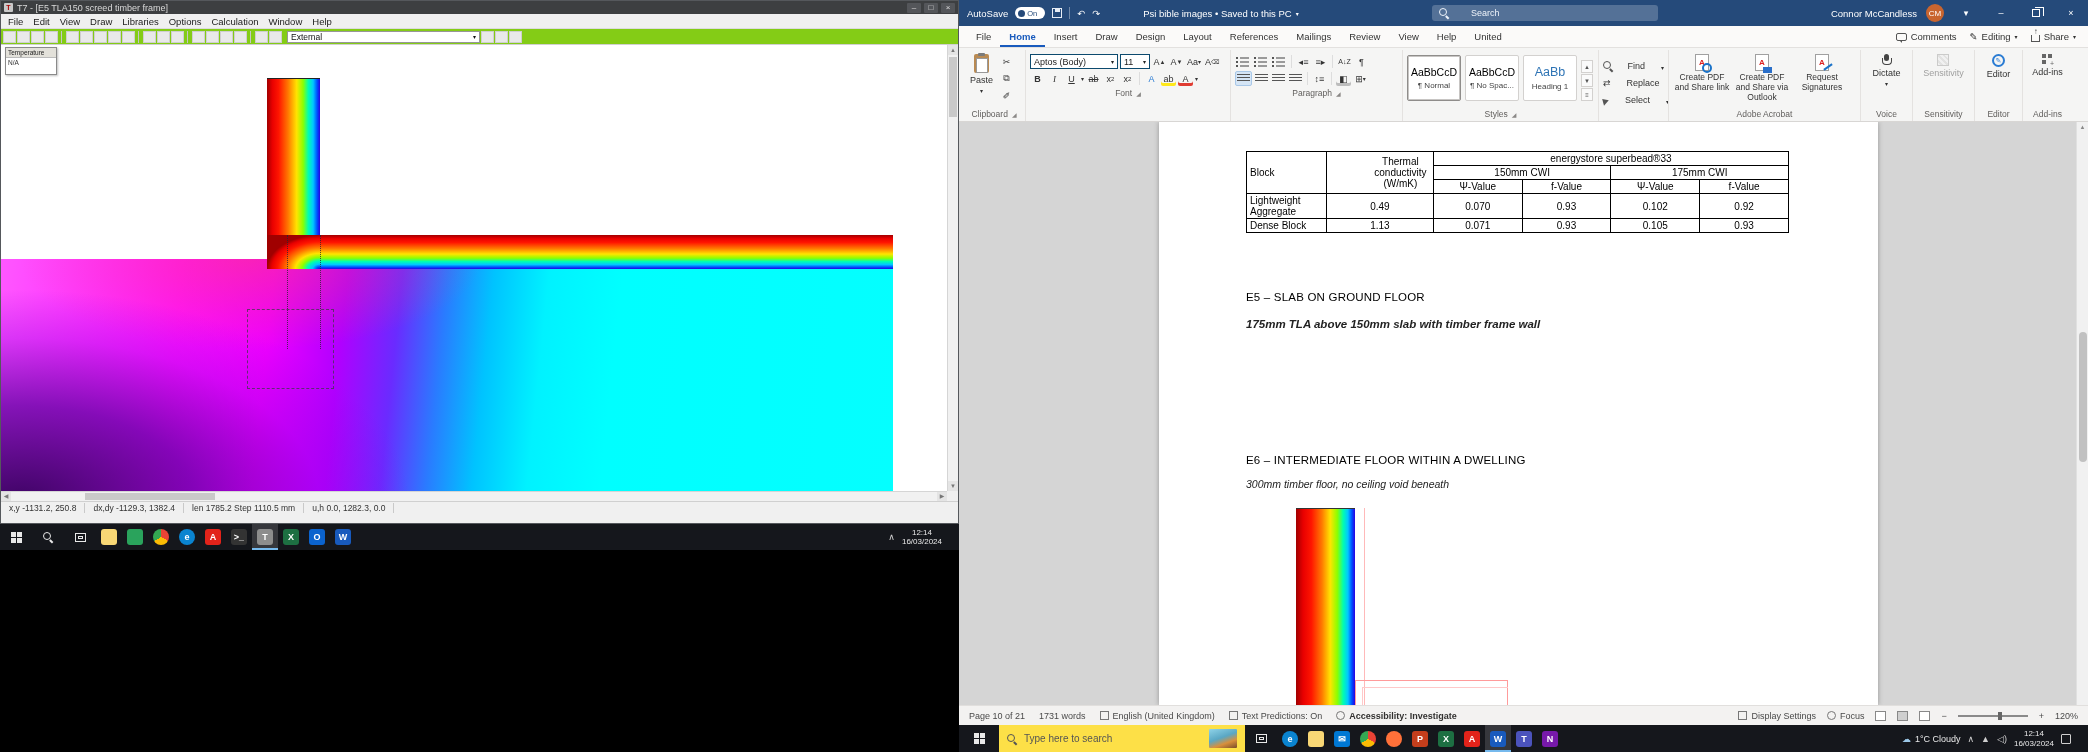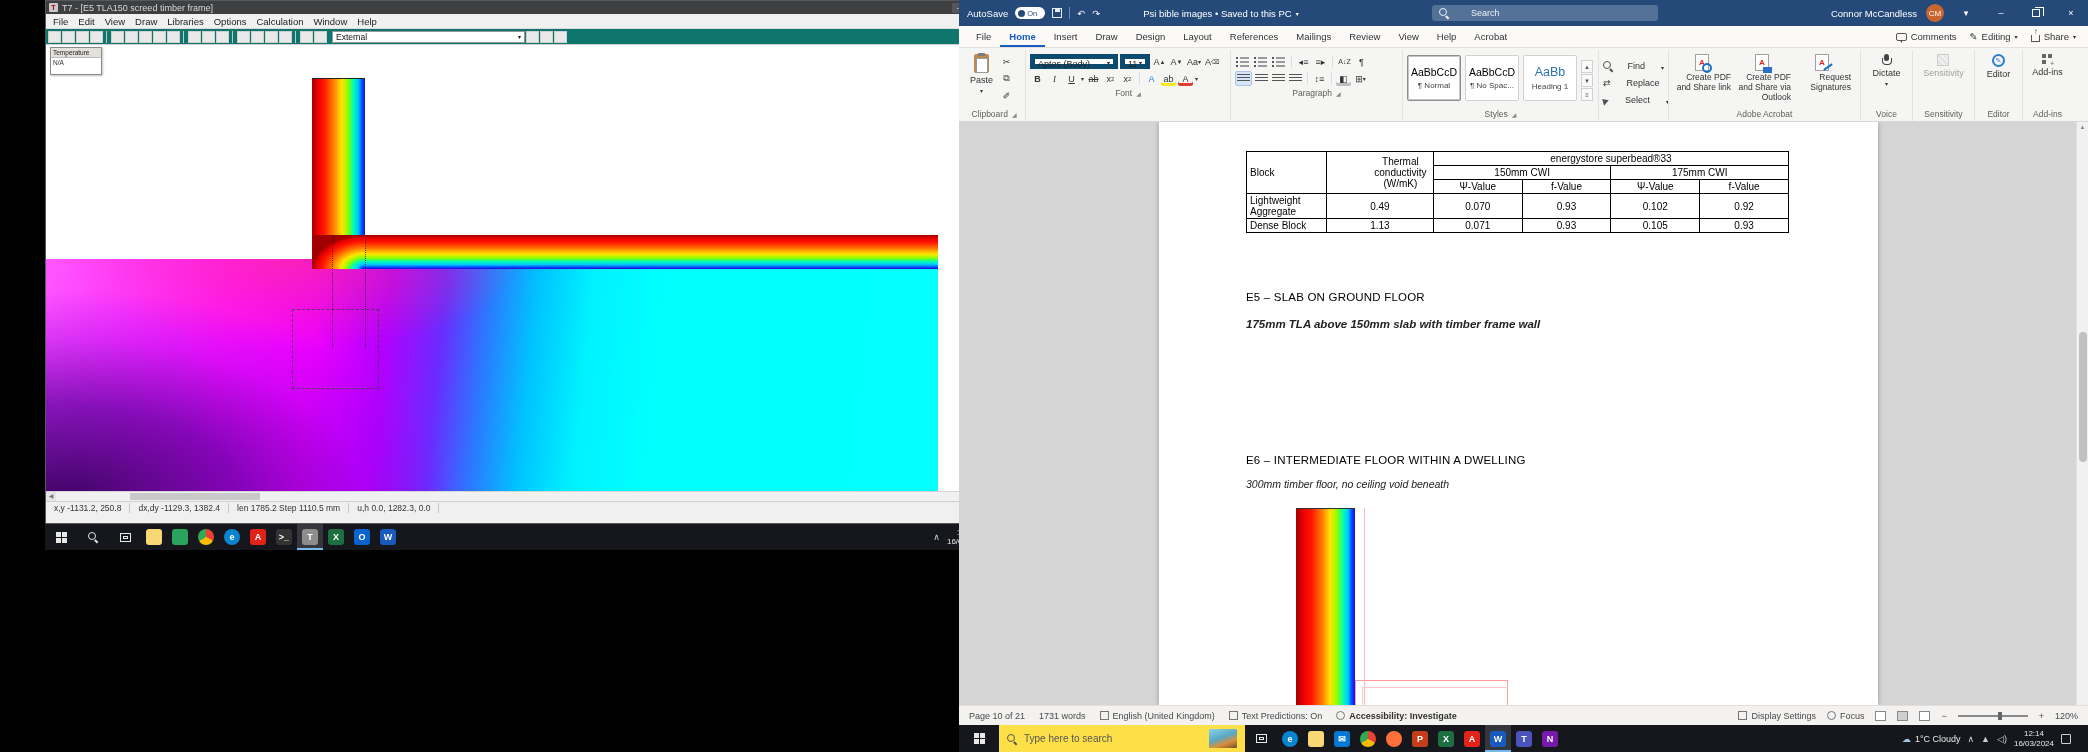--- a/index.html
+++ b/index.html
@@ -1,29 +1,29 @@
 <!DOCTYPE html>
 <html><head>
 <meta charset="utf-8">
 <style>
   html,body{margin:0;padding:0;background:#000;}
   *{box-sizing:border-box;}
   #screen{position:relative;width:2088px;height:752px;background:#000;overflow:hidden;
           font-family:"Liberation Sans",sans-serif;color:#222;}
 
   
-  #monitor-left{position:absolute;left:0;top:0;width:959px;height:568px;background:#000;margin-left:45px;}
+  #monitor-left{position:absolute;left:0;top:0;width:959px;height:568px;background:#000;}
   .tw{position:absolute;left:0;top:0;width:959px;height:524px;background:#f0f0f0;border:1px solid #55585c;}
   .tw-title{height:13px;background:#3d3f41;color:#d9d9d9;font-size:9px;display:flex;align-items:center;gap:4px;padding:0 3px;}
   .tw-appico{width:9px;height:9px;background:#c9c9c9;color:#a00;font-size:7px;line-height:9px;text-align:center;font-weight:bold;border-radius:1px;}
   .tw-controls{margin-left:auto;display:flex;gap:3px;}
   .tw-controls span{width:14px;height:10px;font-size:8px;line-height:9px;text-align:center;color:#ddd;background:#54565a;border-radius:1px;}
   .tw-menu{height:15px;display:flex;align-items:center;font-size:9.5px;background:#f0f0f0;border-bottom:1px solid #dcdcdc;padding-left:2px;}
   .tw-menu span{padding:0 5px;}
-  .tw-tools{height:16px;display:flex;align-items:center;gap:1px;background:#0f766e;border-bottom:1px solid #d0d0d0;padding:0 2px;}
+  .tw-tools{height:16px;display:flex;align-items:center;gap:1px;background:#84cc16;border-bottom:1px solid #d0d0d0;padding:0 2px;}
   .tt{width:13px;height:12px;background:#e9e9e9;border:1px solid #cfcfcf;color:#8a8a8a;font-size:7px;display:flex;align-items:center;justify-content:center;}
   .tt-sep{width:2px;height:12px;border-left:1px solid #c6c6c6;margin:0 2px;}
   .tw-combo{width:193px;height:12px;background:#fff;border:1px solid #979797;font-size:8.5px;display:flex;align-items:center;justify-content:space-between;padding:0 3px;margin-left:4px;color:#111;}
   .tw-canvas{position:absolute;left:0;top:44px;width:946px;height:446px;background:#fff;overflow:hidden;}
   .soil{position:absolute;left:0;top:214px;width:892px;height:232px;
     background:
       radial-gradient(ellipse 500px 270px at 2% 104%, rgba(52,0,92,.95) 0%, rgba(92,0,160,.75) 35%, rgba(150,0,230,.35) 60%, rgba(150,0,230,0) 78%),
       radial-gradient(ellipse 330px 130px at 28% 0%, rgba(255,60,120,.5) 0%, rgba(255,60,120,0) 70%),
       linear-gradient(96deg,#ff57ff 0%,#ff12ff 20%,#ee00ff 30%,#b100ff 38%,#6a2bff 44%,#2a7bff 49%,#00c3ff 54%,#00f2ff 60%,#00ffff 68%,#04ffff 100%);}
   .wallband{position:absolute;left:266px;top:33px;width:53px;height:157px;border-top:1px solid #222;
@@ -105,39 +105,39 @@
   .launcher{font-size:6px;color:#8a8886;}
   .bigbtn{display:flex;flex-direction:column;align-items:center;gap:2px;padding:3px 3px 0;font-size:9px;color:#333;text-align:center;}
   .ic-clip{width:15px;height:19px;background:#b98a52;border-radius:2px;position:relative;}
   .ic-clip::before{content:"";position:absolute;left:2px;top:4px;width:10px;height:13px;background:#fff;border:1px solid #999;}
   .ic-clip::after{content:"";position:absolute;left:4px;top:-1px;width:7px;height:3px;background:#7a7a7a;border-radius:1px;}
   .minicol{display:flex;flex-direction:column;gap:2px;padding-top:3px;}
   .sb{min-width:15px;height:15px;display:flex;align-items:center;justify-content:center;font-size:9px;color:#333;border-radius:2px;padding:0 1px;}
   .sb.sel{background:#d5e5f5;border:1px solid #a9c8e8;}
   .fcol{display:flex;flex-direction:column;gap:2px;padding-top:3px;}
   .frow{display:flex;align-items:center;gap:2px;}
-  .fcombo{height:15px;border:5px solid #0c4a6e;background:#fff;font-size:9px;display:flex;justify-content:space-between;padding:0 3px;color:#222;}
+  .fcombo{height:15px;border:1px solid #0c4a6e;background:#fff;font-size:9px;display:flex;align-items:center;justify-content:space-between;padding:0 3px;color:#222;}
   .tiny{font-size:6px;}
   .vdiv{width:1px;height:13px;background:#ddd;margin:0 2px;}
   .bar-y{box-shadow:inset 0 -3px 0 #ffe81a;}
   .bar-r{box-shadow:inset 0 -3px 0 #e03c31;}
   .li{width:14px;height:11px;position:relative;display:inline-block;}
   .li::before{content:"";position:absolute;left:0;top:1px;width:2px;height:2px;background:#555;box-shadow:0 4px 0 #555,0 8px 0 #555;}
   .li::after{content:"";position:absolute;left:4px;top:1px;width:9px;height:2px;background:#9a9a9a;box-shadow:0 4px 0 #9a9a9a,0 8px 0 #9a9a9a;}
   .al{width:13px;height:9px;background:repeating-linear-gradient(to bottom,#555 0 1px,transparent 1px 3px);}
   .style-card{width:54px;height:46px;border:1px solid #d3d1cf;background:#fff;border-radius:2px;display:flex;flex-direction:column;align-items:center;justify-content:center;gap:3px;}
   .style-card.selected{border-color:#8f8d8b;box-shadow:0 0 0 1px #c7c5c3 inset;}
   .st-preview{font-size:10.5px;color:#000;}
   .st-preview.h1{font-size:12.5px;color:#2e74b5;}
   .st-name{font-size:8px;color:#444;}
   .gal-arrows{display:flex;flex-direction:column;gap:1px;padding-top:5px;}
   .gal-arrows span{width:12px;height:13px;border:1px solid #d3d1cf;background:#fafafa;font-size:6px;display:flex;align-items:center;justify-content:center;color:#555;}
   .edit-item{display:flex;align-items:flex-end;gap:16px;height:15px;font-size:9px;color:#333;}
   .ic-cursor{width:0;height:0;border-left:6px solid #555;border-top:3px solid transparent;border-bottom:4px solid transparent;transform:rotate(-15deg);}
-  .acr-btn{width:58px;display:flex;flex-direction:column;align-items:center;gap:2px;font-size:8.5px;line-height:1.15;text-align:right;color:#333;padding-top:3px;}
+  .acr-btn{width:58px;display:flex;flex-direction:column;align-items:center;gap:2px;font-size:8.5px;line-height:1.15;text-align:center;color:#333;padding-top:3px;}
   .ic-file{width:14px;height:17px;background:#fff;border:1px solid #a0a0a0;position:relative;}
   .ic-file::before{content:"A";position:absolute;left:3px;top:3px;font-size:8px;color:#d22;font-weight:bold;}
   .acc-link::after{content:"";position:absolute;right:-4px;bottom:-3px;width:6px;height:6px;border:2px solid #1a73c9;border-radius:50%;}
   .acc-mail::after{content:"";position:absolute;right:-4px;bottom:-3px;width:9px;height:6px;background:#2a6fc9;}
   .acc-sign::after{content:"";position:absolute;right:-5px;bottom:2px;width:10px;height:2px;background:#1a73c9;transform:rotate(-35deg);}
   .ic-mic{width:8px;height:12px;position:relative;}
   .ic-mic::before{content:"";position:absolute;left:1.5px;top:0;width:5px;height:7px;background:#444;border-radius:2.5px;}
   .ic-mic::after{content:"";position:absolute;left:0;top:4px;width:8px;height:6px;border:1px solid #444;border-top:none;border-radius:0 0 4px 4px;}
   .ic-sens{width:12px;height:12px;border:1px solid #999;background:repeating-linear-gradient(45deg,#eee 0 2px,#ccc 2px 4px);}
   .ic-editor{width:13px;height:13px;border:2px solid #2b7cd3;border-radius:50%;font-size:7px;color:#2b7cd3;display:flex;align-items:center;justify-content:center;}
@@ -356,21 +356,21 @@
       <span class="w-tab active">Home</span>
       <span class="w-tab">Insert</span>
       <span class="w-tab">Draw</span>
       <span class="w-tab">Design</span>
       <span class="w-tab">Layout</span>
       <span class="w-tab">References</span>
       <span class="w-tab">Mailings</span>
       <span class="w-tab">Review</span>
       <span class="w-tab">View</span>
       <span class="w-tab">Help</span>
-      <span class="w-tab">Acrobat</span>
+      <span class="w-tab">United</span>
       <div class="tabs-right">
         <span class="tr-item">
             <span class="ic-comment"></span>
             <span>Comments</span>
           </span>
         <span class="tr-item">
             <span>✎</span>
             <span>Editing</span>
             <span class="tiny">▾</span>
           </span>

